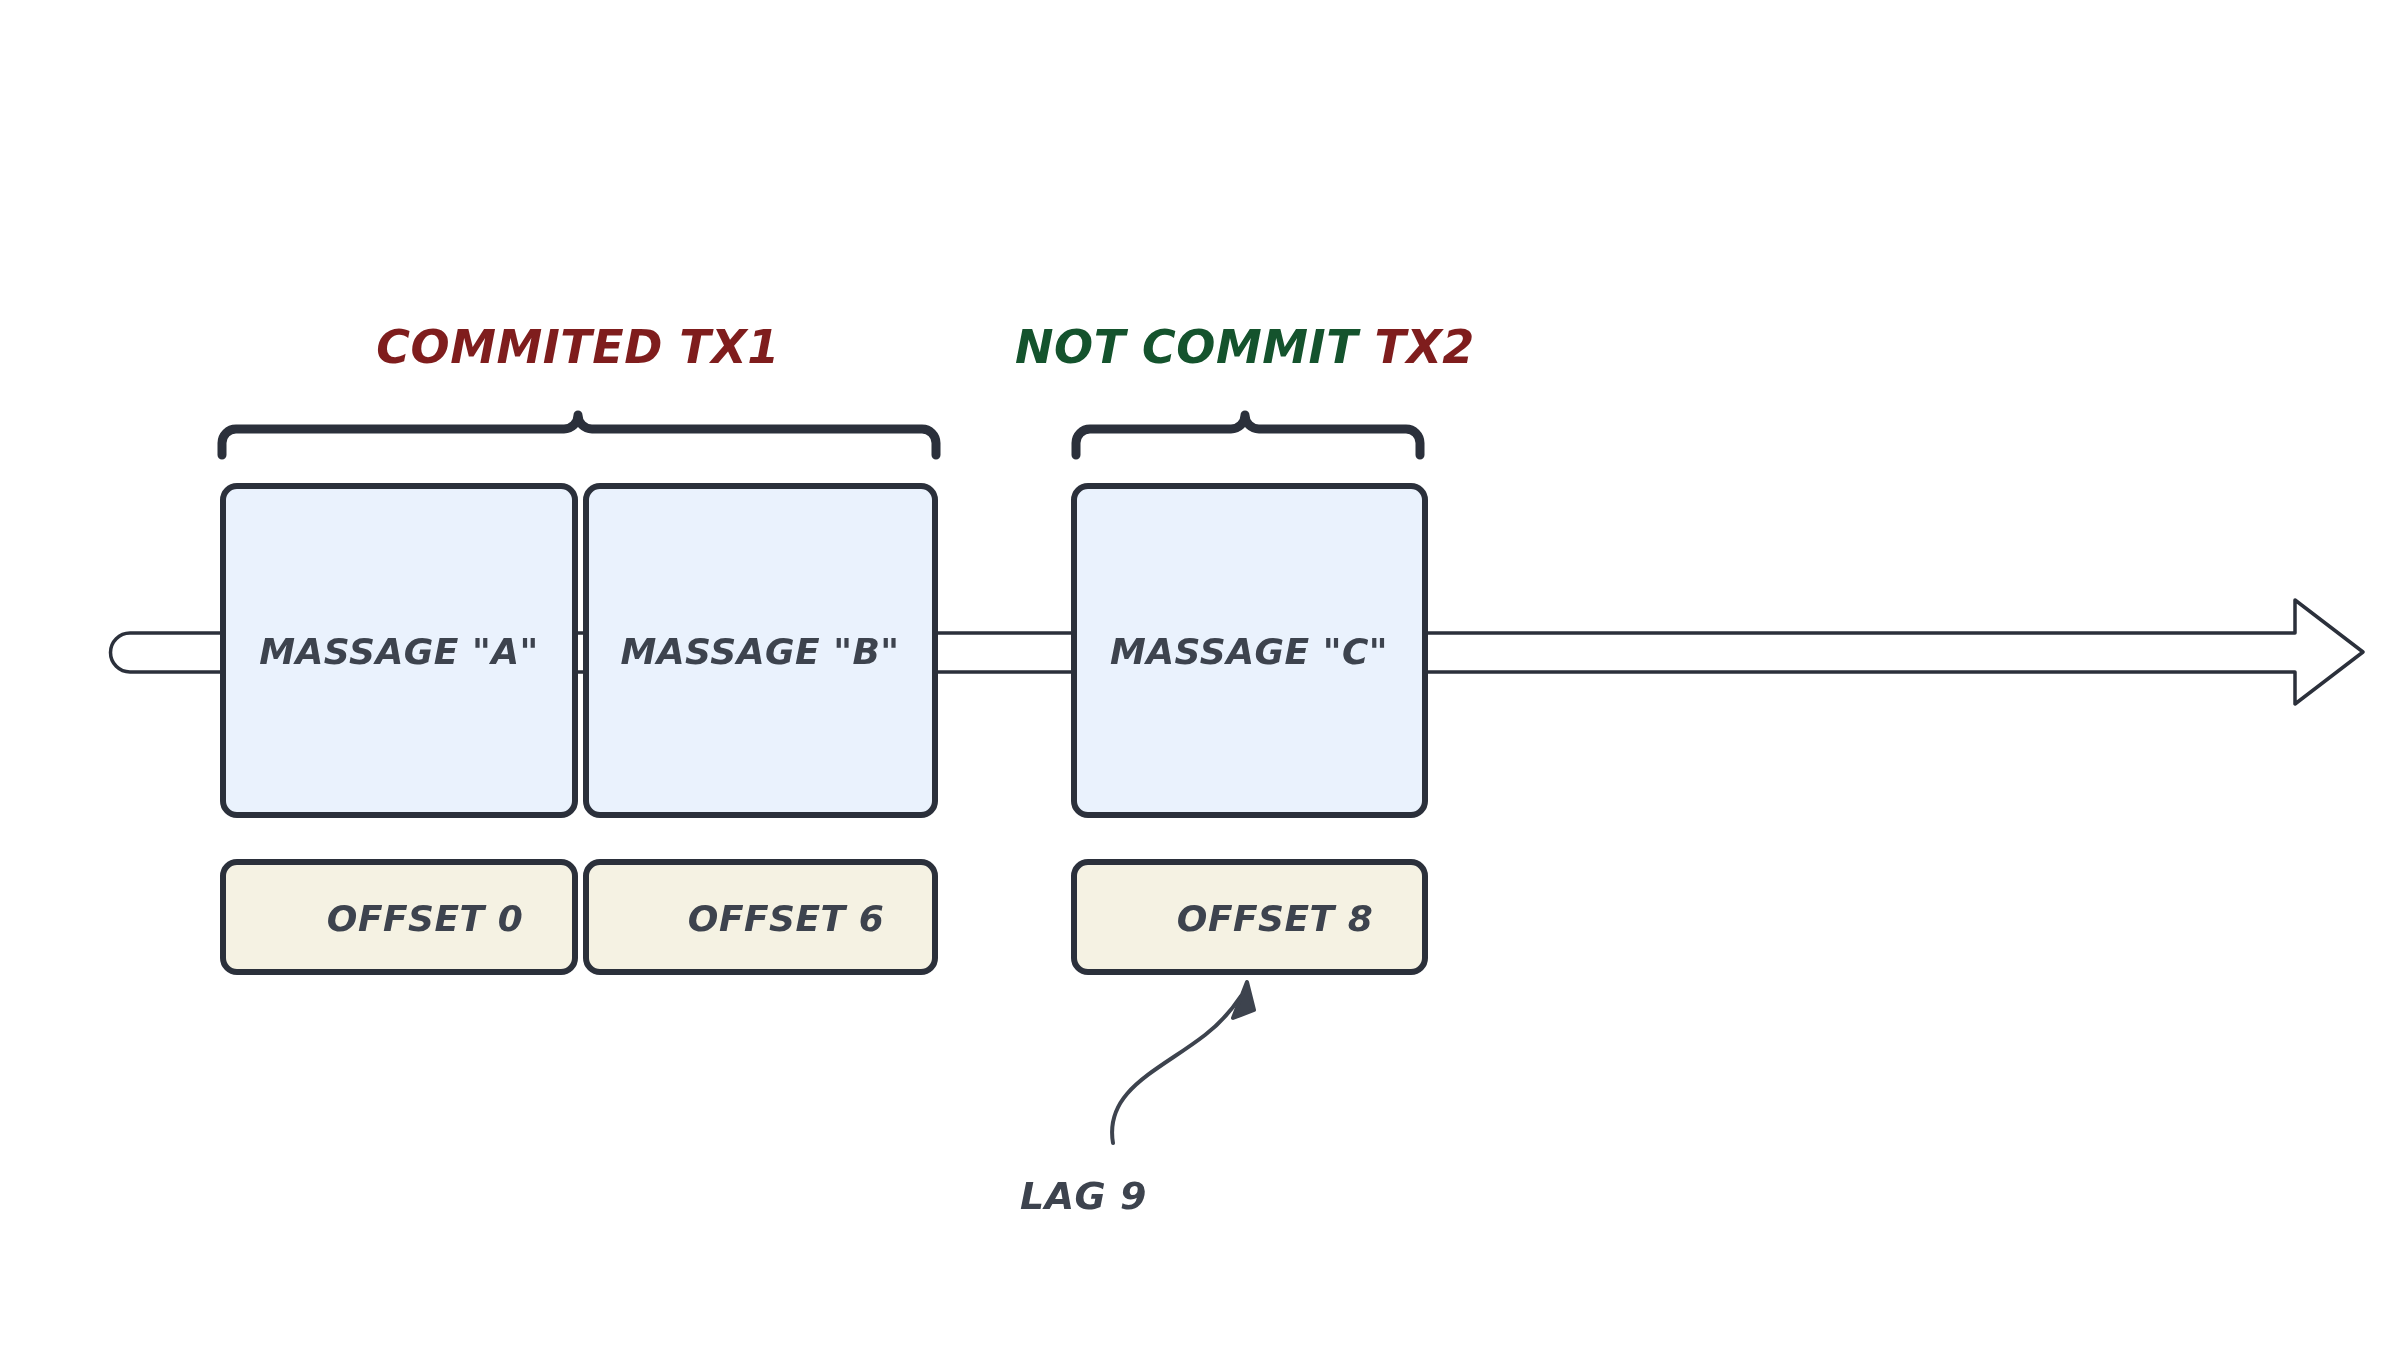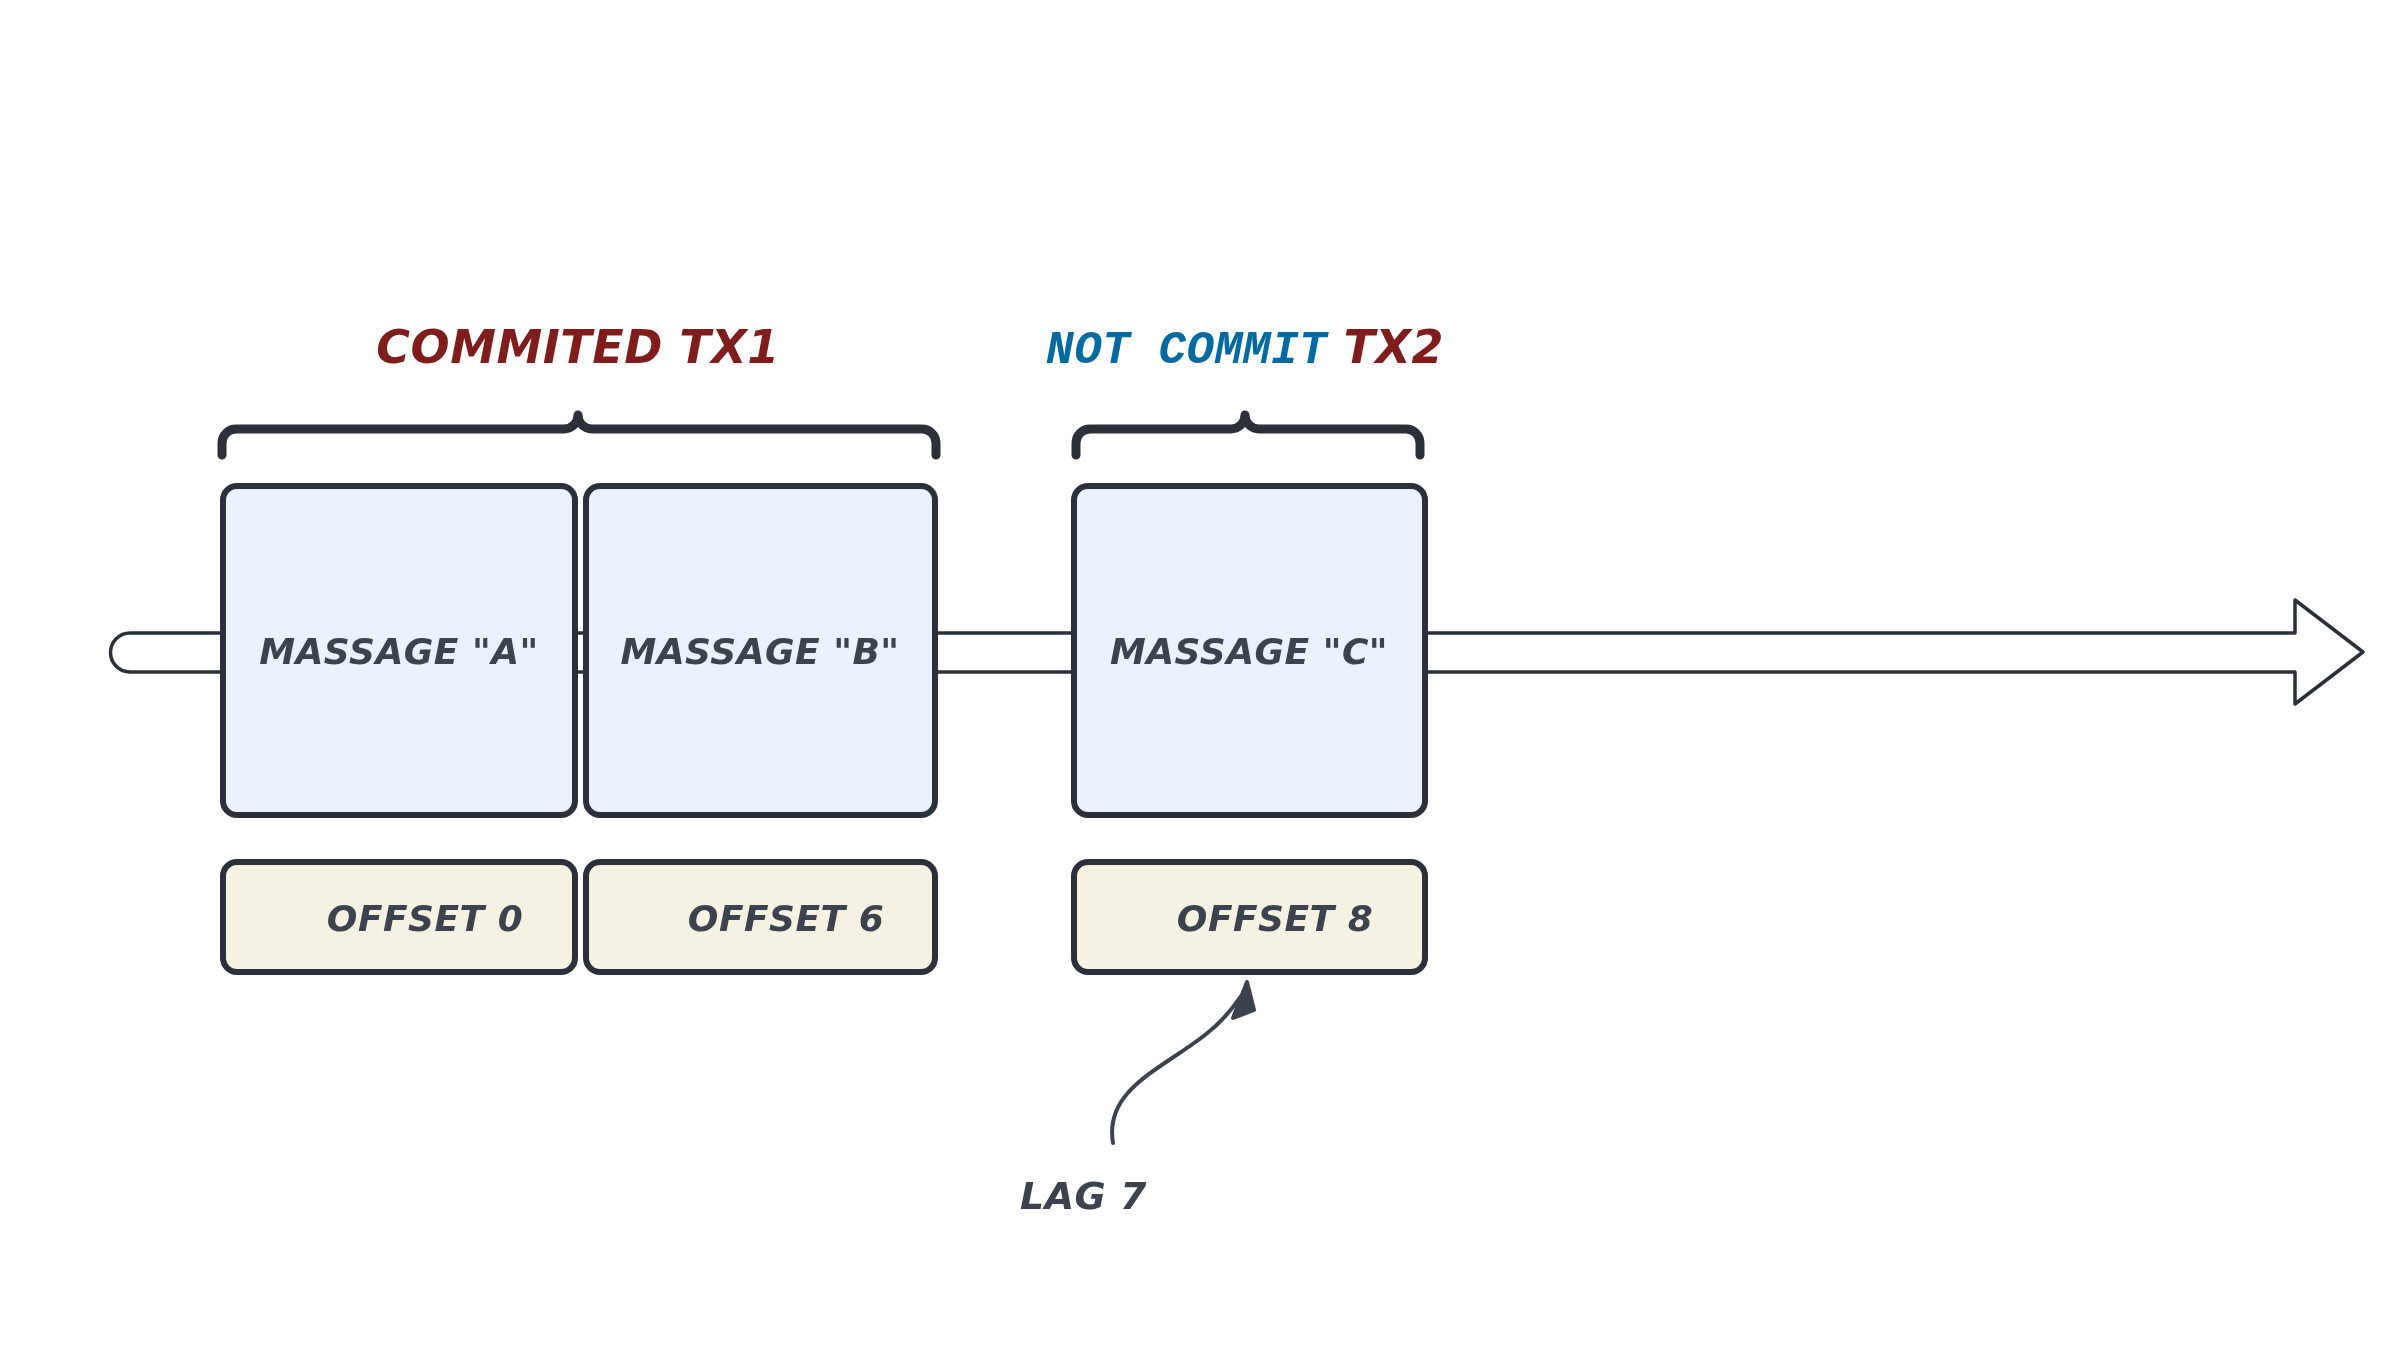--- a/index.html
+++ b/index.html
@@ -32,21 +32,21 @@
     font-style: italic;
     color: #3d434e;
     letter-spacing: 0.5px;
     -webkit-font-smoothing: antialiased;
   }
 
   .brace-title {
     font-size: 46px;
     transform: translate(-50%, 0);
   }
-  .brace-title .accent { color: #0369a1; font-family: Liberation Mono, monospace; }
+  .brace-title .accent { color: #14532d; }
   .brace-title .plain  { color: #7f1d1d; }
 
   .box-text {
     font-size: 36px;
     transform: translate(-50%, -50%);
   }
 
   .offset-text {
     font-size: 36px;
     transform: translate(-50%, -50%);
@@ -136,13 +136,13 @@
 </div>
 
 <div class="label box-text" style="left:399px; top:651px;" data-bind="diagram.messages.0.label">MASSAGE "A"</div>
 <div class="label box-text" style="left:760px; top:651px;" data-bind="diagram.messages.1.label">MASSAGE "B"</div>
 <div class="label box-text" style="left:1249px; top:651px;" data-bind="diagram.messages.2.label">MASSAGE "C"</div>
 
 <div class="label offset-text" style="left:399px; top:918px;" data-bind="diagram.messages.0.offset">OFFSET 0</div>
 <div class="label offset-text" style="left:760px; top:918px;" data-bind="diagram.messages.1.offset">OFFSET 6</div>
 <div class="label offset-text" style="left:1249px; top:918px;" data-bind="diagram.messages.2.offset">OFFSET 8</div>
 
-<div class="label lag-text" style="left:1020px; top:1196px;" data-bind="diagram.annotation.lag_label">LAG 7</div>
+<div class="label lag-text" style="left:1020px; top:1196px;" data-bind="diagram.annotation.lag_label">LAG 9</div>
 
 </body></html>

